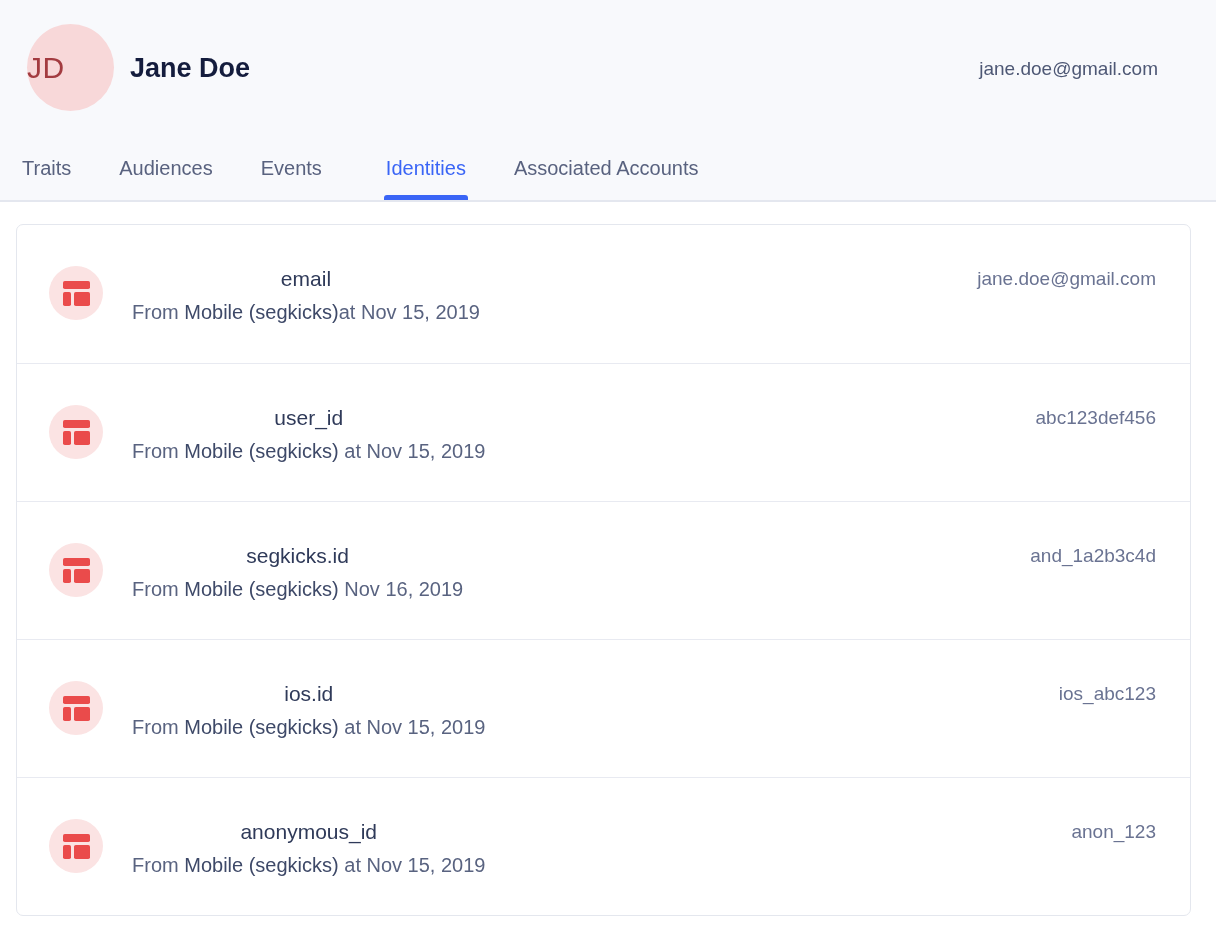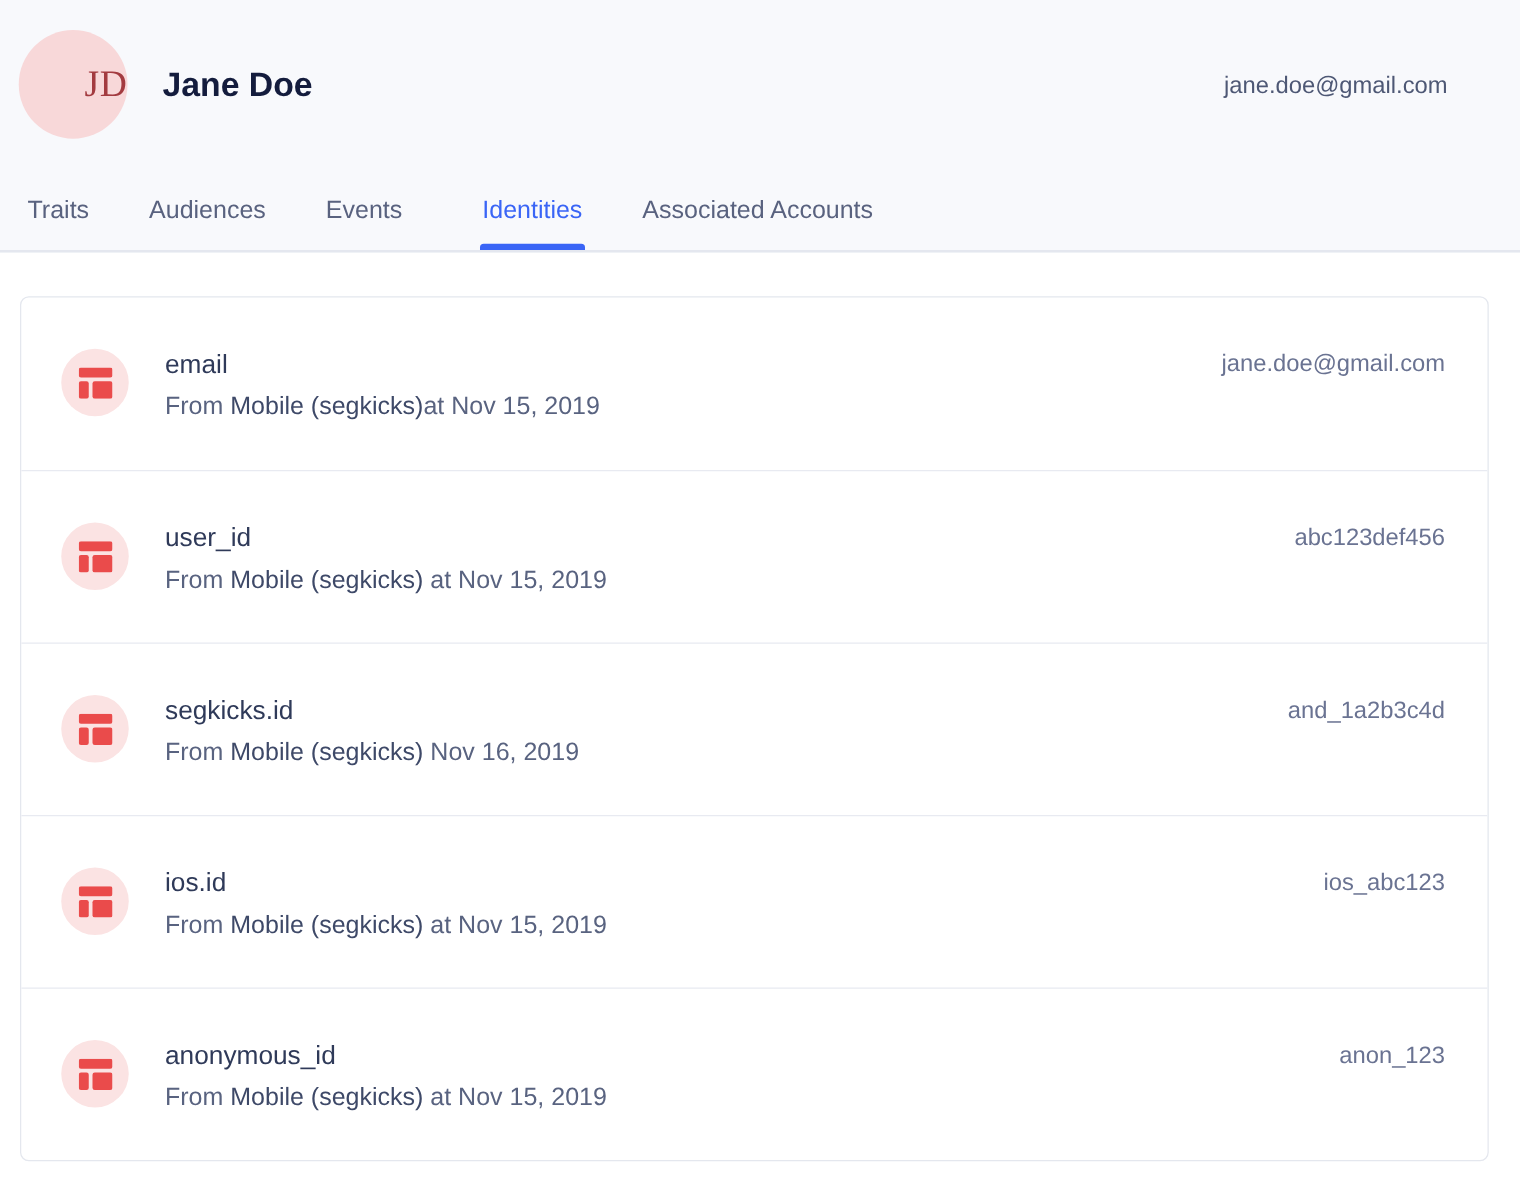--- a/index.html
+++ b/index.html
@@ -29,28 +29,27 @@
   }
 
   
   .profile-header{
     position:relative;
     height:202px;
     background:var(--header-bg);
     border-bottom:2px solid var(--header-border);
   }
   .avatar{
-    position:absolute; left:15px; top:24px;
+    position:absolute; left:27px; top:24px;
     width:87px; height:87px; border-radius:50%;
     background:var(--avatar-bg);
     color:var(--avatar-text);
     font-size:30px;
-    display:flex; align-items:center; justify-content:flex-end;
+    display:flex; align-items:center; justify-content:flex-start;
     letter-spacing:0.5px;
-    font-family:Liberation Serif, serif;
   }
   .profile-name{
     position:absolute; left:130px; top:53px;
     font-size:27px; font-weight:700; color:var(--name-color);
   }
   .header-email{
     position:absolute; right:58px; top:58px;
     font-size:19px; color:var(--muted-color);
   }
   .tabs{
@@ -67,25 +66,26 @@
   .tab.active{ color:var(--accent-blue);margin-left:16px; }
   .tab.active::after{
     content:"";
     position:absolute; left:-2px; right:-2px; bottom:0;
     height:5px; background:var(--accent-blue);
     border-radius:3px 3px 0 0;
   }
 
   
   .identities-card{
-    margin:35px 25px 0 16px;
+    margin:22px 25px 0 16px;
     border:1px solid var(--card-border);
     border-radius:7px;
     background:#ffffff;
     overflow:hidden;
+    text-align:center;
   }
   .identity-row{
     display:flex;
     align-items:flex-start;
     height:138px;
     padding:41px 34px 0 32px;
   }
   .identity-row + .identity-row{ border-top:1px solid var(--divider); }
   .row-icon-circle{
     flex:0 0 auto;

